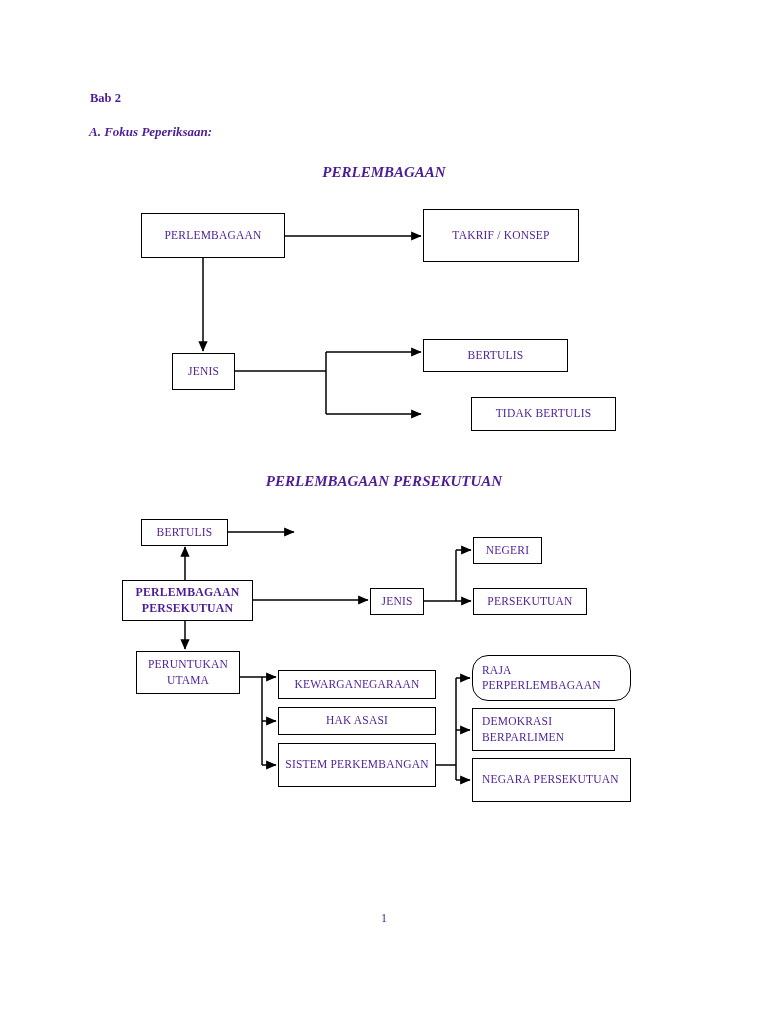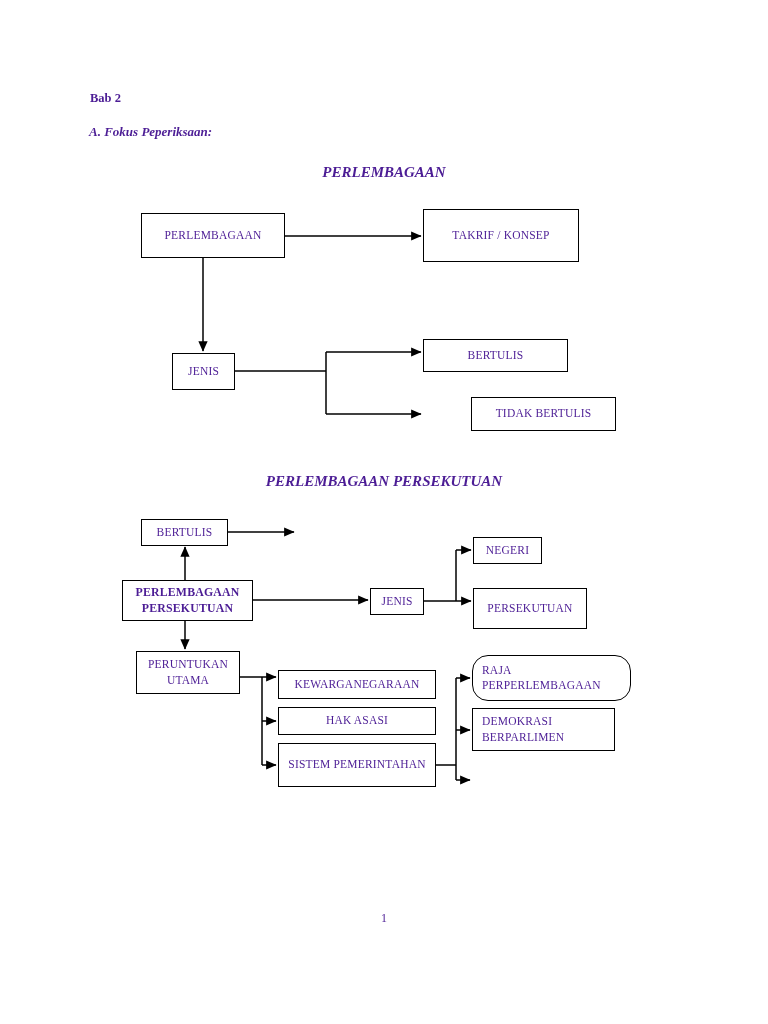--- a/index.html
+++ b/index.html
@@ -152,34 +152,36 @@
   <div class="node" style="left:141px; top:519px; width:87px; height:27px;">BERTULIS</div>
 
 
   <div class="node bold" style="left:122px; top:580px; width:131px; height:41px;">PERLEMBAGAAN
 PERSEKUTUAN</div>
 
   <div class="node" style="left:370px; top:588px; width:54px; height:27px;">JENIS</div>
 
   <div class="node" style="left:473px; top:537px; width:69px; height:27px;">NEGERI</div>
 
-  <div class="node" style="left:473px; top:588px; width:114px; height:41px;">PERSEKUTUAN</div>
+  <div class="node" style="left:473px; top:588px; width:114px; height:27px;">PERSEKUTUAN</div>
 
   <div class="node" style="left:136px; top:651px; width:104px; height:43px;">PERUNTUKAN
 UTAMA</div>
 
   <div class="node" style="left:278px; top:626px; width:158px; height:29px;margin-top:44px;">KEWARGANEGARAAN</div>
 
   <div class="node" style="left:278px; top:707px; width:158px; height:28px;">HAK ASASI</div>
 
   <div class="node" style="left:278px; top:743px; width:158px; height:44px;">SISTEM
-PEMERINTAHAN</div>
+PERKEMBANGAN</div>
 
   <div class="node left" style="left:472px; top:655px; width:159px; height:46px;border-radius:16px;">RAJA
 PERPERLEMBAGAAN</div>
 
   <div class="node left" style="left:472px; top:708px; width:143px; height:43px;">DEMOKRASI
 BERPARLIMEN</div>
 
+  <div class="node left" style="left:472px; top:758px; width:159px; height:44px;">NEGARA
+PERSEKUTUAN</div>
 
   <div class="txt" id="page-number">1</div>
 
 </div>
 
 </body></html>

